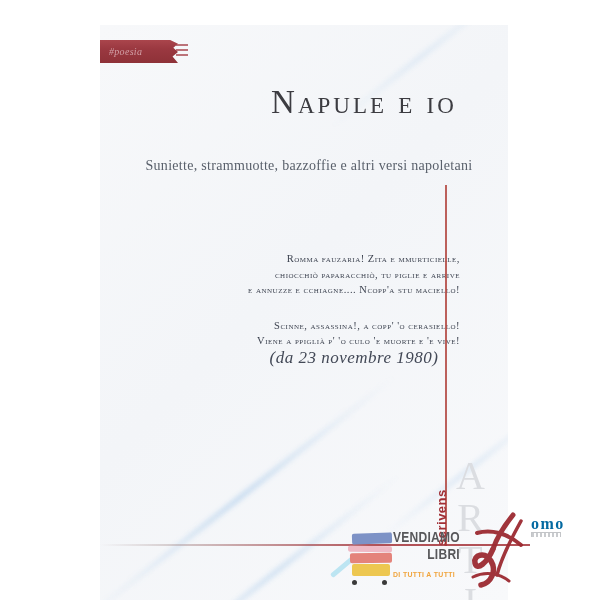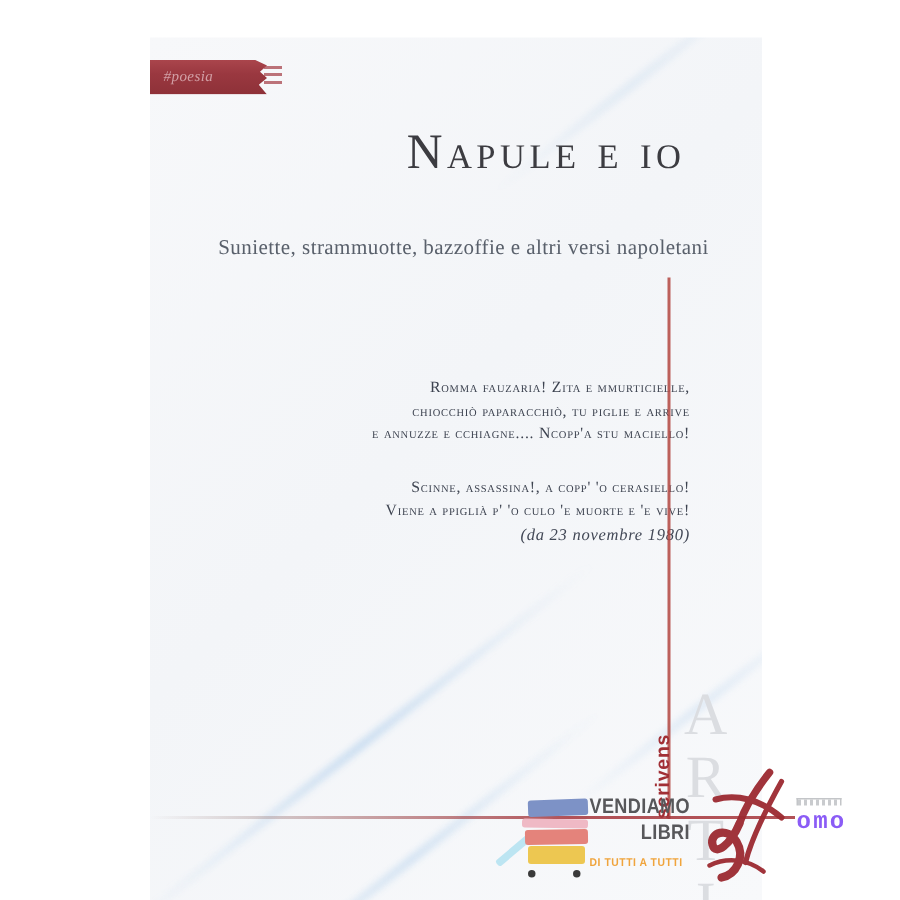--- a/index.html
+++ b/index.html
@@ -26,33 +26,33 @@
   
   .titleblock{position:absolute;left:130px;top:55px;width:268px;text-align:center;color:#434347;}
   .author{font-variant:small-caps;font-size:22px;letter-spacing:2.5px;color:#4a4a4e;}
   .booktitle{font-variant:small-caps;font-size:33px;letter-spacing:3px;color:#3c3c41;margin-top:4px;text-align:center;}
   .subtitle{position:absolute;left:16px;top:133px;width:386px;padding-right:22px;text-align:center;
             font-size:14px;letter-spacing:.3px;color:#59606b;}
   
   .poem{position:absolute;right:48px;top:226px;text-align:right;color:#3d4350;
         font-variant:small-caps;font-size:10.5px;line-height:15.5px;letter-spacing:.5px;}
   .stanza2{margin-top:20px;}
-  .dateline{font-variant:normal;font-style:italic;font-size:11px;margin-top:1px;color:#424856;}
+  .dateline{font-variant:normal;font-style:italic;font-size:17px;margin-top:1px;color:#424856;text-align:center;}
   
   .vline{position:absolute;left:345px;top:160px;width:1.5px;height:361px;background:#b2453f;opacity:.85;}
   .arti{position:absolute;left:350px;top:428px;writing-mode:vertical-rl;text-orientation:upright;
         font-size:40px;color:#dbdde1;letter-spacing:-3px;line-height:1;}
   .scrivens{position:absolute;left:334px;top:521px;transform-origin:0 0;transform:rotate(-90deg);
         font-family:"Liberation Sans",sans-serif;font-weight:bold;font-size:13px;color:#a12f35;letter-spacing:.5px;}
   
   .hline{position:absolute;left:100px;top:544px;width:430px;height:2px;opacity:.85;
         background:linear-gradient(90deg,rgba(165,155,155,0) 0%,rgba(165,140,140,.5) 18%,#a5343a 65%,#a5343a 100%);}
   .swirl{position:absolute;left:467px;top:511px;opacity:.95;}
-  .omo{position:absolute;left:531px;top:539px;font-family:Liberation Mono, monospace;
-       font-weight:bold;font-size:16px;color:#8b5cf6;letter-spacing:1.5px;}
+  .omo{position:absolute;left:531px;top:515px;font-family:Liberation Serif, serif;
+       font-weight:bold;font-size:16px;color:#0369a1;letter-spacing:1.5px;}
   .micro-label{position:absolute;left:531px;top:532px;width:28px;height:4px;
        border:1px solid #c3c5c8;border-bottom:none;
        background:repeating-linear-gradient(90deg,#c9cbce 0 2px,transparent 2px 4px);}
   
   .wm{position:absolute;left:330px;top:528px;width:150px;height:60px;
       font-family:"Liberation Sans",sans-serif;text-align:right;}
   .book{position:absolute;border-radius:2px;}
   .b-blue{left:22px;top:5px;width:40px;height:11px;background:#7d92c6;transform:rotate(-2deg);}
   .b-pink{left:18px;top:18px;width:44px;height:6px;background:#efb9c5;transform:rotate(1deg);}
   .b-salmon{left:20px;top:25px;width:42px;height:10px;background:#e4837b;transform:rotate(-1deg);}

